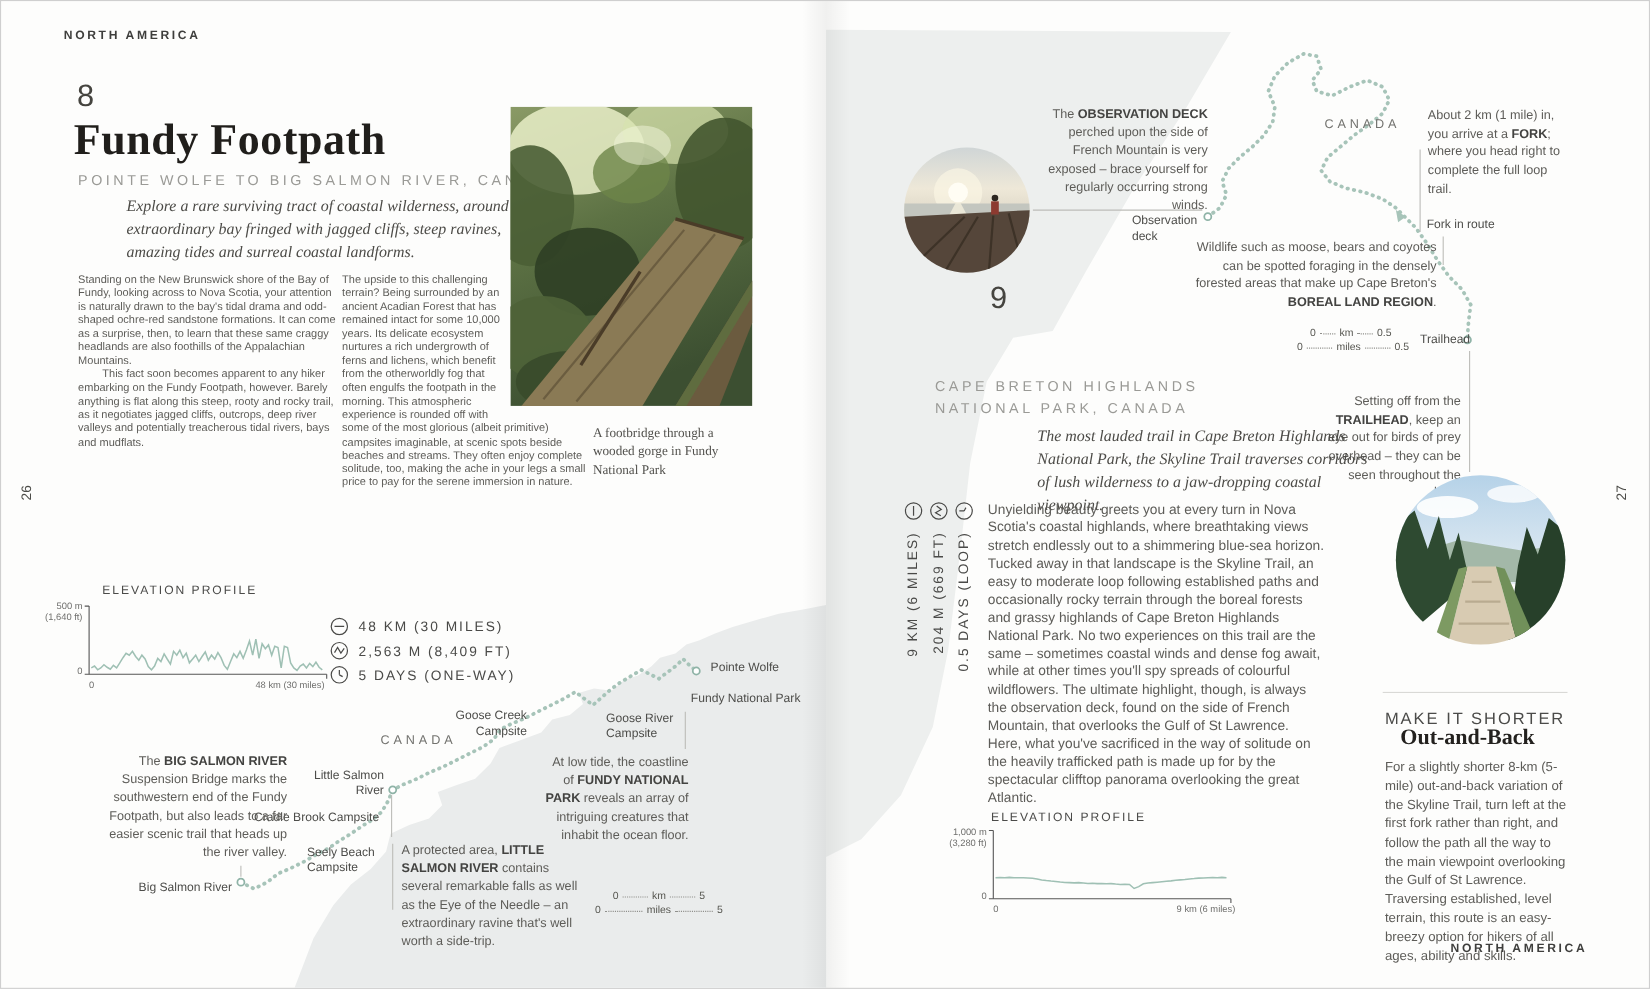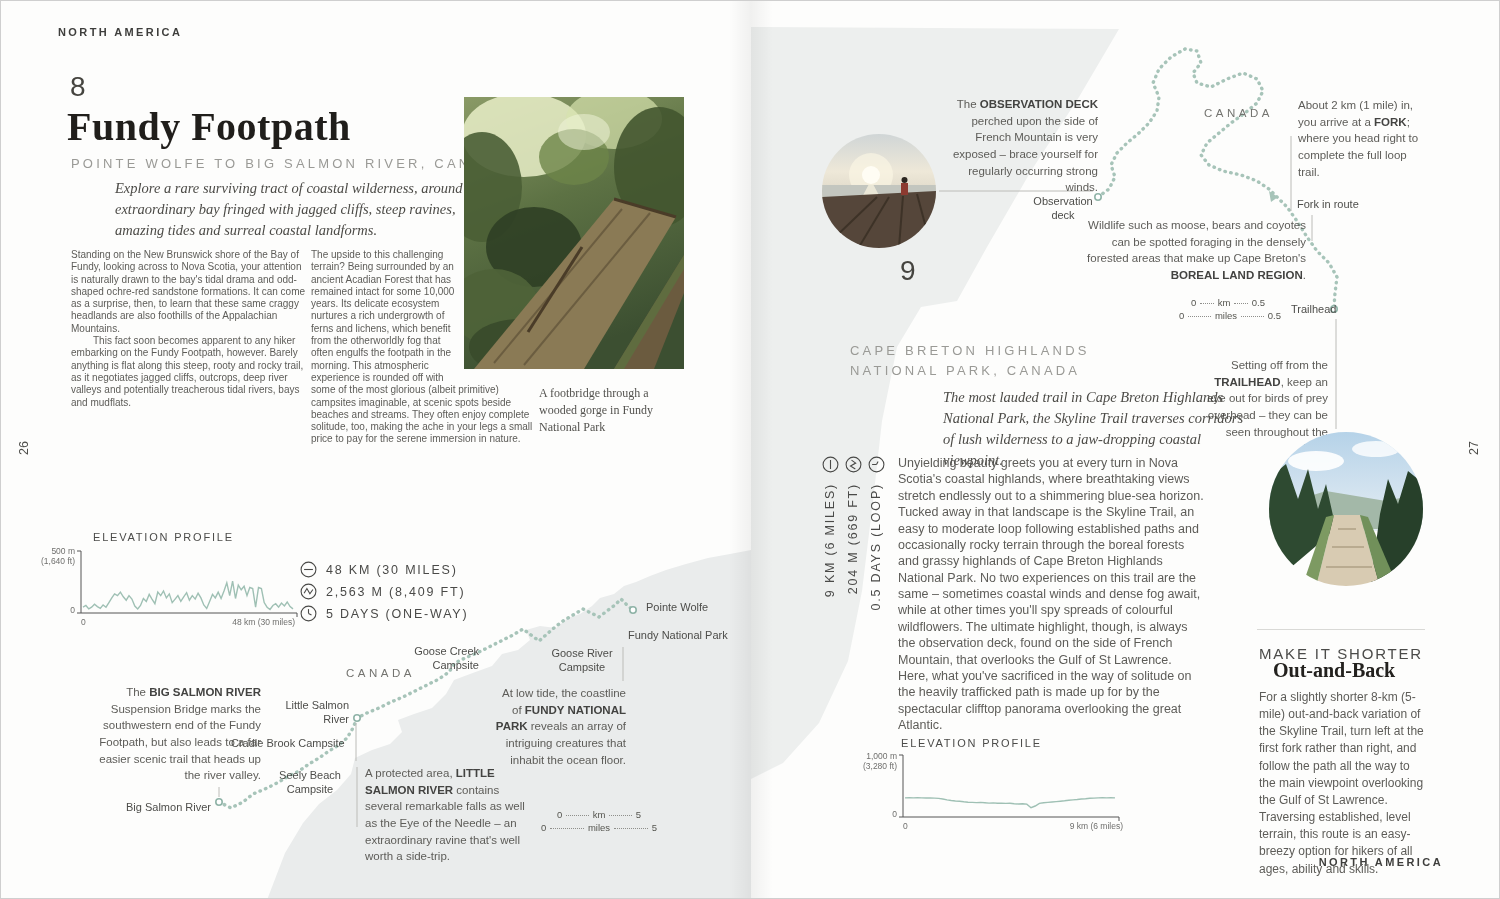--- a/index.html
+++ b/index.html
@@ -20,21 +20,21 @@
   .elev-label{font-size:11px;letter-spacing:1.8px;color:#4b4b49;}
   .tick-label{font-size:8.5px;color:#6f6f6d;line-height:1.2;}
   .stat-row{display:flex;align-items:center;gap:9px;}
   .stat-label{font-size:12.5px;letter-spacing:1.8px;color:#4a4a48;}
   .vstat{display:flex;flex-direction:row;align-items:center;justify-content:flex-end;gap:10px;
          width:200px;height:20px;transform:rotate(-90deg);}
   .map-label{font-size:11px;color:#4d4d4a;line-height:1.25;white-space:pre-line;}
   .country{font-size:11.5px;letter-spacing:3.5px;color:#73736f;}
   .callout{font-size:11.5px;line-height:1.45;color:#5d5c58;}
   .co-b{font-weight:bold;color:#434341;}
-  .ta-r{text-align:right;} .ta-c{text-align:center;}
+  .ta-r{text-align:right;} .ta-c{}
   .scalebar{display:flex;align-items:center;font-size:9.5px;color:#55554f;gap:4px;}
   .scalebar .dots{flex:1;border-top:1px dotted #8f8f8b;margin-top:1px;}
   .sidebar-eyebrow{font-size:15px;letter-spacing:1.8px;color:#4b4b49;}
   .sidebar-title{font-family:"Liberation Serif",serif;font-weight:bold;font-size:20px;color:#23211e;}
   .sidebar-body{font-size:12px;line-height:1.43;color:#5d5c58;}
   .pagenum{font-size:12.5px;color:#4c4c48;transform:rotate(-90deg);transform-origin:center;}
   .gutter{left:728px;top:0;width:44px;height:899px;
           background:linear-gradient(90deg,rgba(0,0,0,0) 0%,rgba(0,0,0,0.05) 50%,rgba(0,0,0,0) 100%);}
   .hairline{height:1px;background:#d9d9d6;}
 </style>

